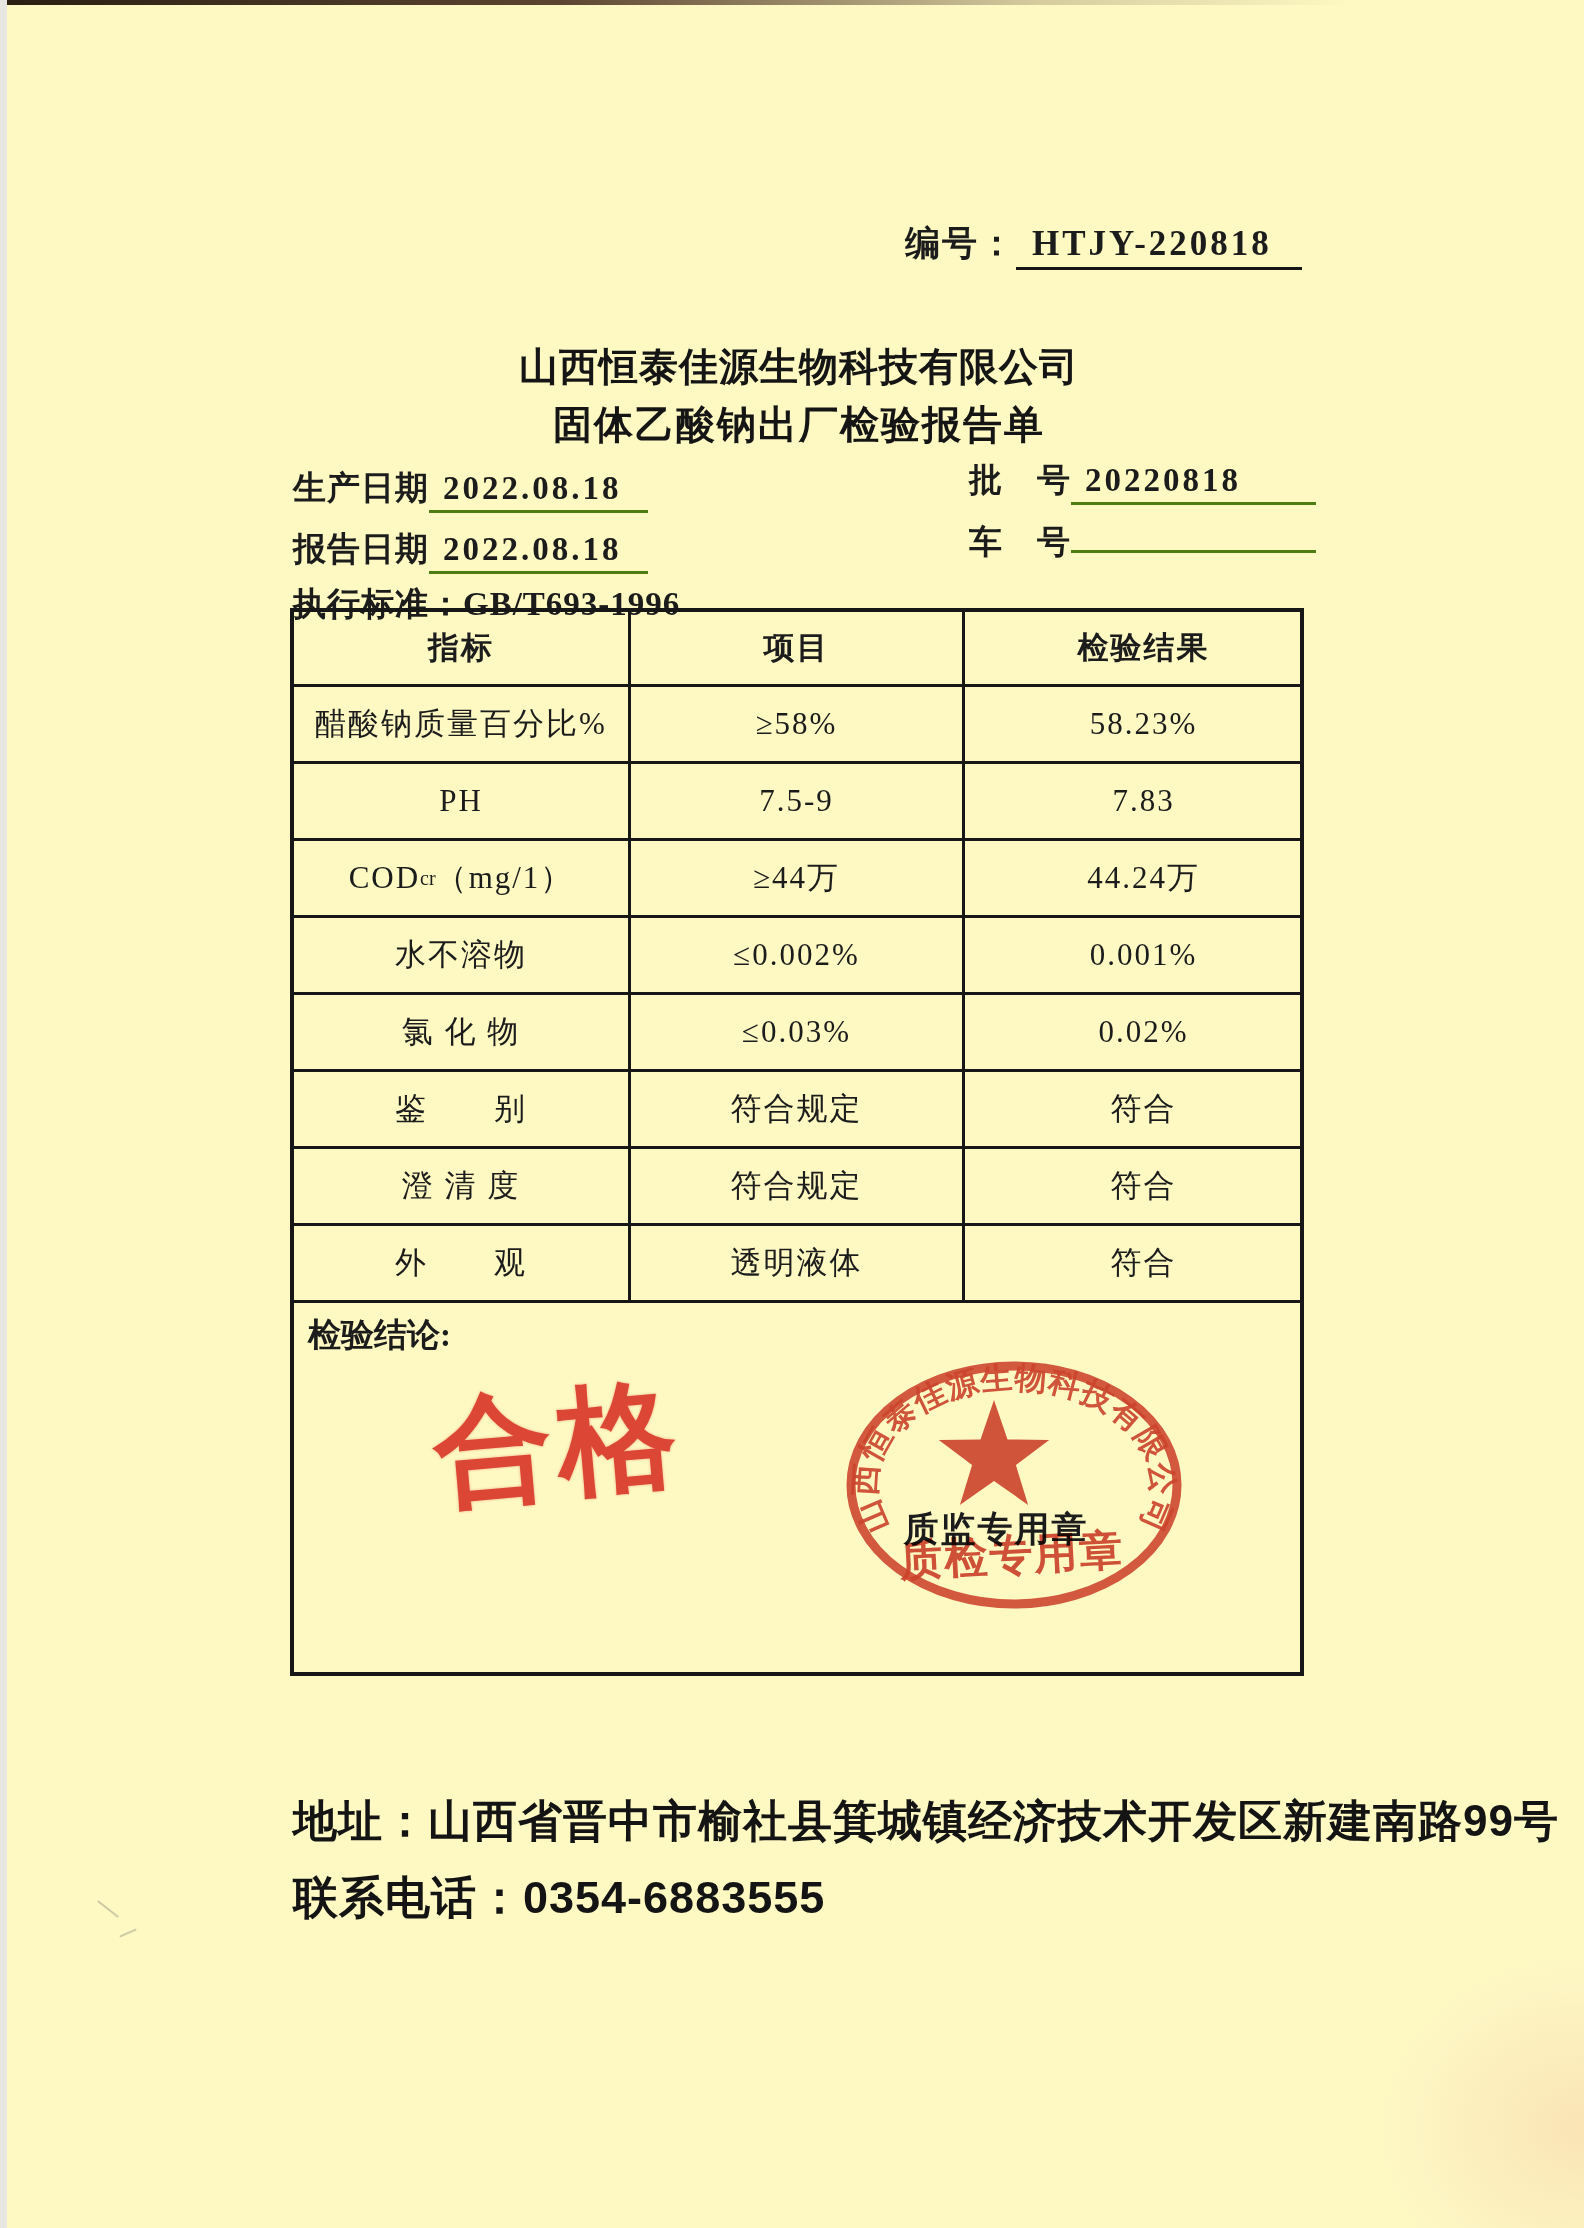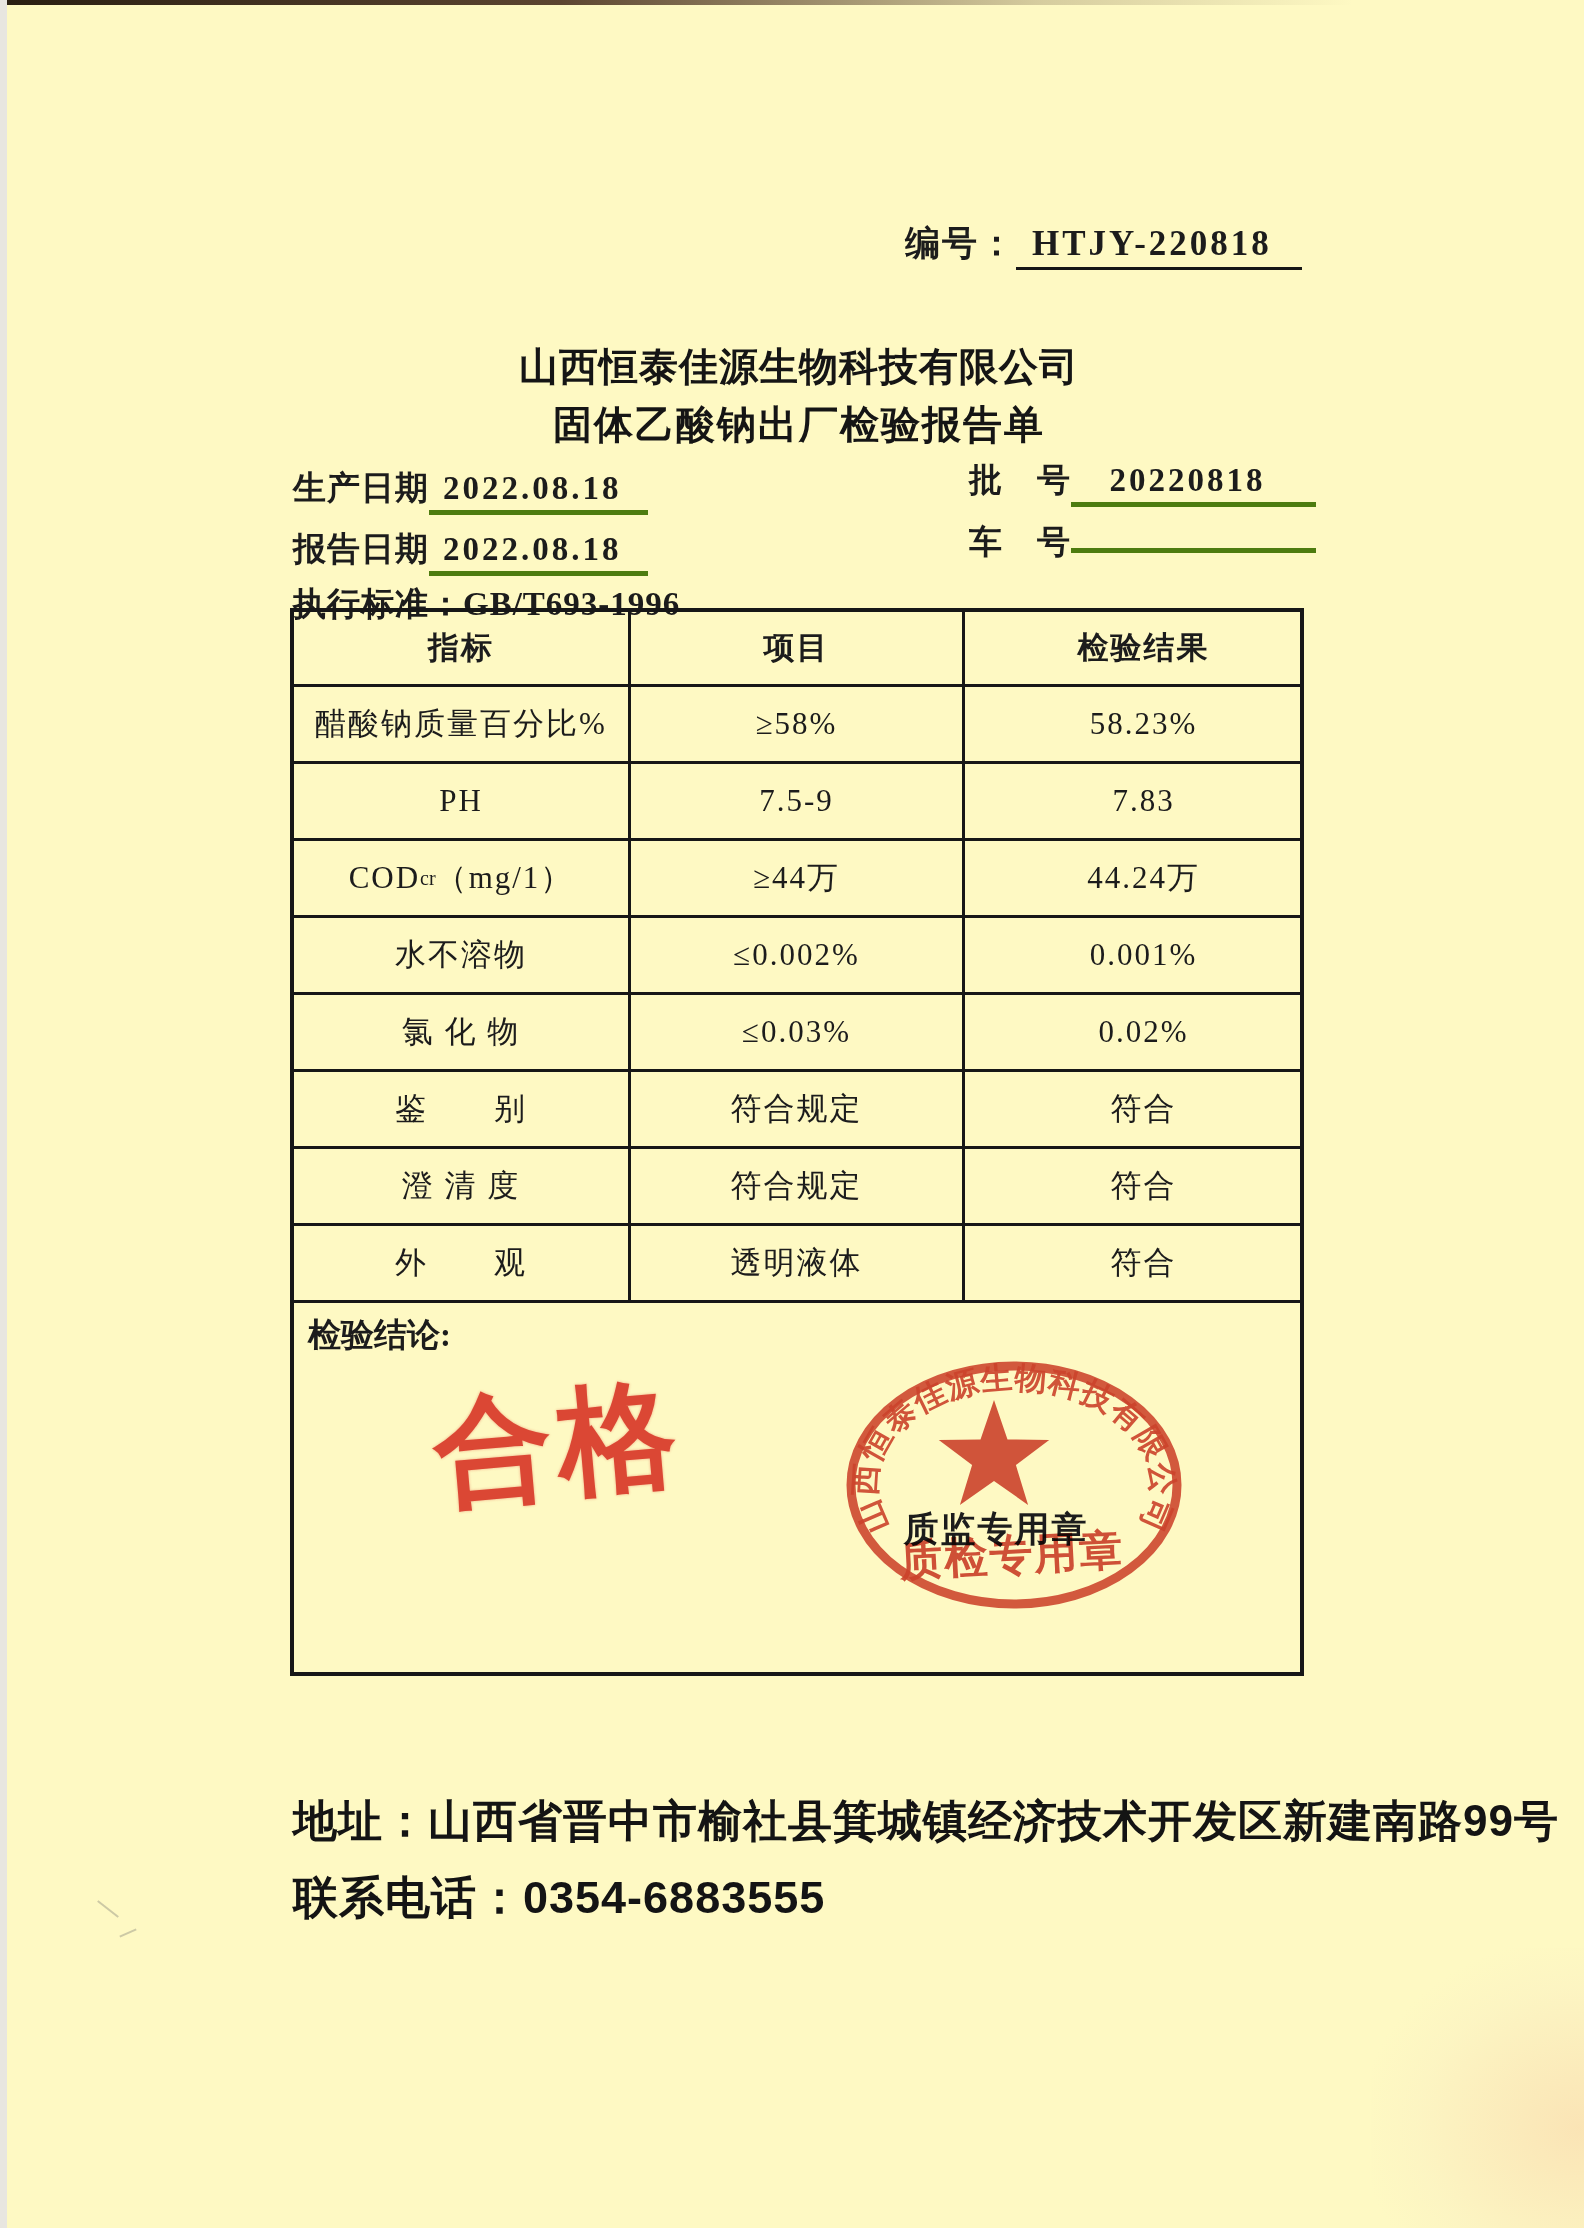--- a/index.html
+++ b/index.html
@@ -39,22 +39,22 @@
   }
 
   
   .title { position:absolute; left:0; width:100%; text-align:center; font-weight:700; color:#151515; }
   .title-1 { top:340px; font-size:39px; letter-spacing:1px; }
   .title-2 { top:398px; font-size:39px; letter-spacing:2px; }
 
   
   .info-line { position:absolute; font-size:33px; font-weight:600; white-space:nowrap; letter-spacing:1px; }
   .u-line {
-    display:inline-block; border-bottom:5px solid #4d7c0f;
-    padding:0 26px 3px 14px; min-width:190px; text-align:center; letter-spacing:3px; font-weight:600;
+    display:inline-block; border-bottom:3px solid #4d7c0f;
+    padding:0 26px 3px 14px; min-width:190px; letter-spacing:3px; font-weight:600;
   }
   .info-prod   { left:286px; top:466px; }
   .info-report { left:286px; top:527px; }
   .info-std    { left:286px; top:582px; }
   .info-batch  { left:962px; top:458px; }
   .info-vehicle{ left:962px; top:520px; }
   .info-batch .u-line, .info-vehicle .u-line { min-width:245px; }
 
   
   .report-table {

